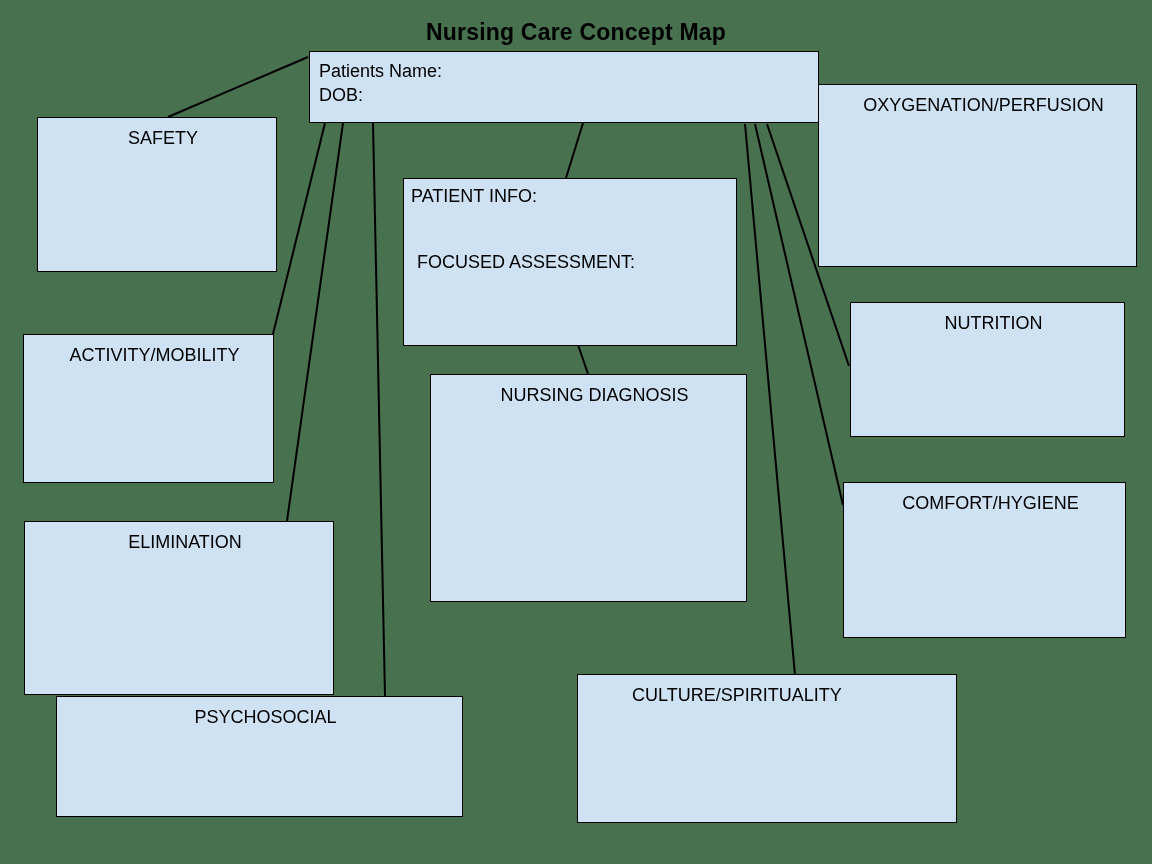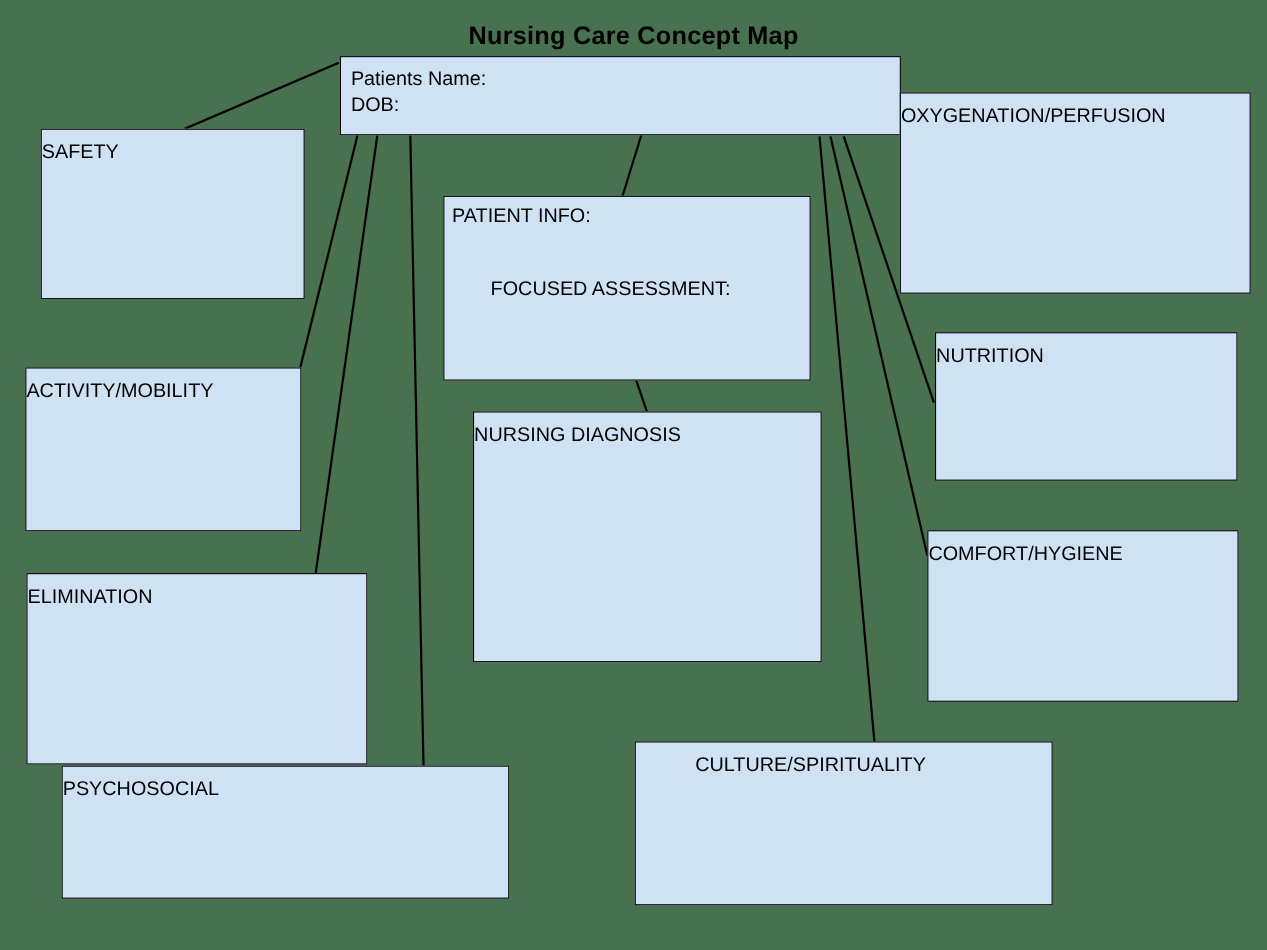--- a/index.html
+++ b/index.html
@@ -30,34 +30,35 @@
   .edges line{stroke:var(--line);stroke-width:2;}
   .node{
     position:absolute;
     background:var(--fill);
     border:1.5px solid var(--border);
     box-sizing:border-box;
     font-size:18px;
     line-height:22px;
   }
   .node-label{
-    text-align:left;
+    text-align:center;
     padding-top:9px;
     white-space:nowrap;
+    padding-left:12px;
   }
   
   #box-center{left:309px;top:51px;width:510px;height:72px;}
   #box-center .inner{padding:7px 0 0 9px;line-height:24px;}
   #box-safety{left:37px;top:117px;width:240px;height:155px;}
   #box-activity{left:23px;top:334px;width:251px;height:149px;}
   #box-elimination{left:24px;top:521px;width:310px;height:174px;}
   #box-psychosocial{left:56px;top:696px;width:407px;height:121px;}
   #box-patient-info{left:403px;top:178px;width:334px;height:168px;}
   #box-patient-info .inner{padding:6px 0 0 7px;}
-  #box-patient-info .line2{margin-top:44px;padding-left:6px;margin-left:29px;}
+  #box-patient-info .line2{margin-top:44px;padding-left:6px;}
   #box-nursing-diagnosis{left:430px;top:374px;width:317px;height:228px;}
   #box-culture{left:577px;top:674px;width:380px;height:149px;}
   #box-culture .node-label{text-align:left;padding-left:54px;}
   #box-oxygenation{left:818px;top:84px;width:319px;height:183px;}
   #box-nutrition{left:850px;top:302px;width:275px;height:135px;}
   #box-comfort{left:843px;top:482px;width:283px;height:156px;}
 </style>
 </head>
 <body>
 

